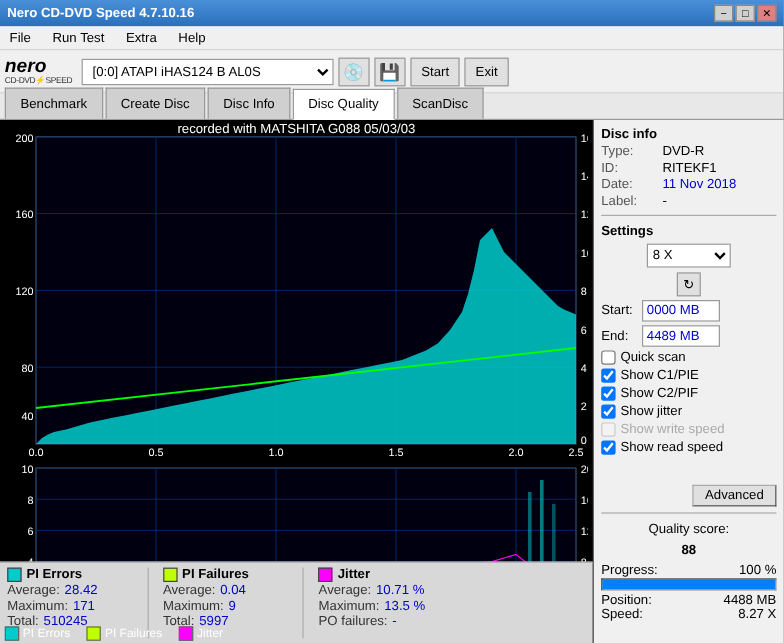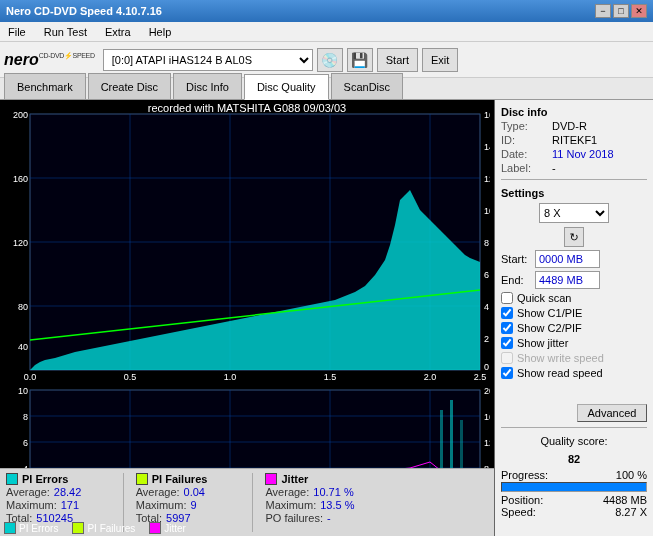--- a/index.html
+++ b/index.html
@@ -207,32 +207,32 @@
 
     
     .stat-col { display: flex; flex-direction: column; gap: 1px; }
     .stat-title { font-size: 11px; font-weight: bold; display: flex; align-items: center; gap: 4px; }
     .stat-row { display: flex; gap: 4px; font-size: 11px; }
     .stat-label { color: #333; }
     .stat-value { color: #0000cc; min-width: 50px; }
 
     
     .nero-logo {
-      display: flex; flex-direction: row; align-items: flex-start;
+      display: flex; flex-direction: column; align-items: flex-start;
       margin-right: 4px;
       line-height: 1;
     }
     .nero-top { font-size: 16px; font-weight: bold; font-style: italic; color: #000; font-family: Arial; }
     .nero-bottom { font-size: 7px; color: #333; letter-spacing: -0.3px; }
   </style>
 </head>
 <body>
 
 <div class="title-bar">
-  <span class="title-bar-text">Nero CD-DVD Speed 4.10.7.16</span>
+  <span class="title-bar-text">Nero CD-DVD Speed 4.7.10.16</span>
   <div class="title-bar-controls">
     <div class="title-btn">−</div>
     <div class="title-btn">□</div>
     <div class="title-btn" style="background:#e08080;">✕</div>
   </div>
 </div>
 
 <div class="menu-bar">
   <span class="menu-item">File</span>
   <span class="menu-item">Run Test</span>
@@ -258,21 +258,21 @@
   <div class="tab">Benchmark</div>
   <div class="tab">Create Disc</div>
   <div class="tab">Disc Info</div>
   <div class="tab active">Disc Quality</div>
   <div class="tab">ScanDisc</div>
 </div>
 
 <div class="main-content">
 
   <div class="chart-area">
-    <div class="chart-header">recorded with MATSHITA G088  09/03/03</div>
+    <div class="chart-header">recorded with MATSHITA G088  05/03/03</div>
 
     <svg class="chart-svg" width="490" height="436" xmlns="http://www.w3.org/2000/svg">
 
       <rect width="490" height="436" fill="#000000"></rect>
 
       <g>
 
         <rect x="30" y="14" width="450" height="256" fill="#000011" stroke="#444" stroke-width="1"></rect>
 
         <text x="484" y="18" fill="white" font-size="9" text-anchor="start">16</text>
@@ -570,21 +570,21 @@
     </div>
 
     <div style="display:flex;justify-content:flex-end;margin-top:3px;">
       <button class="advanced-btn">Advanced</button>
     </div>
 
     <hr style="border:none;border-top:1px solid #aaa;margin:3px 0;">
 
     <div class="quality-row">
       <span class="quality-label">Quality score:</span>
-      <span class="quality-value">82</span>
+      <span class="quality-value">88</span>
     </div>
 
     <div class="progress-section">
       <div class="progress-row">
         <span>Progress:</span>
         <span>100 %</span>
       </div>
       <div class="progress-bar-outer">
         <div class="progress-bar-inner" style="width:100%;"></div>
       </div>

